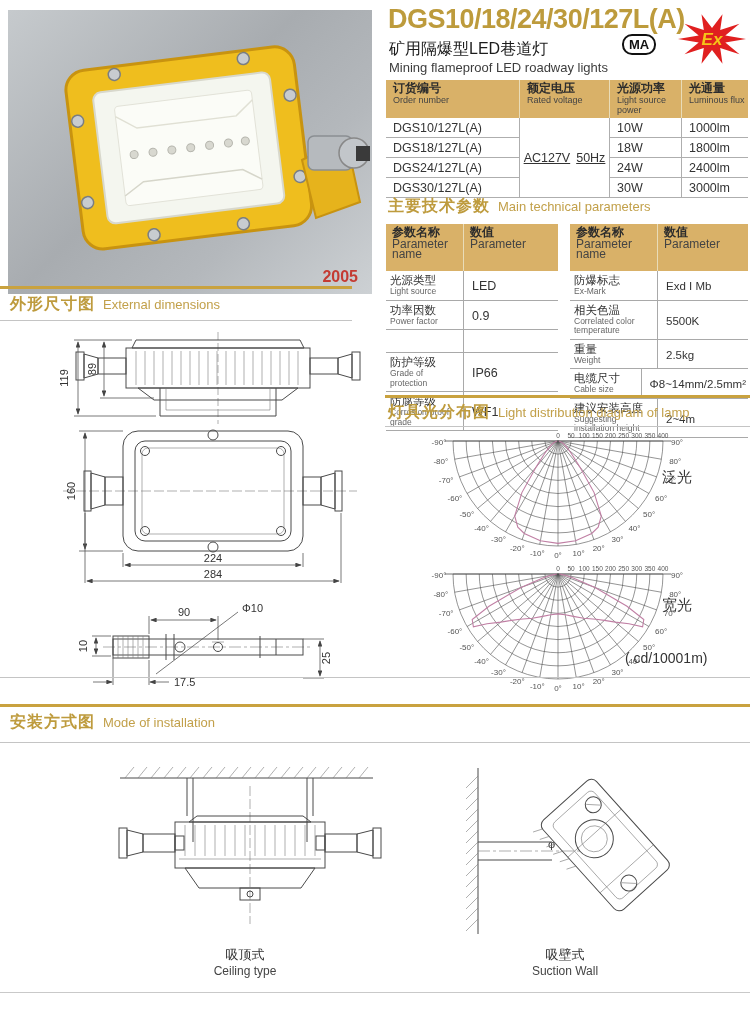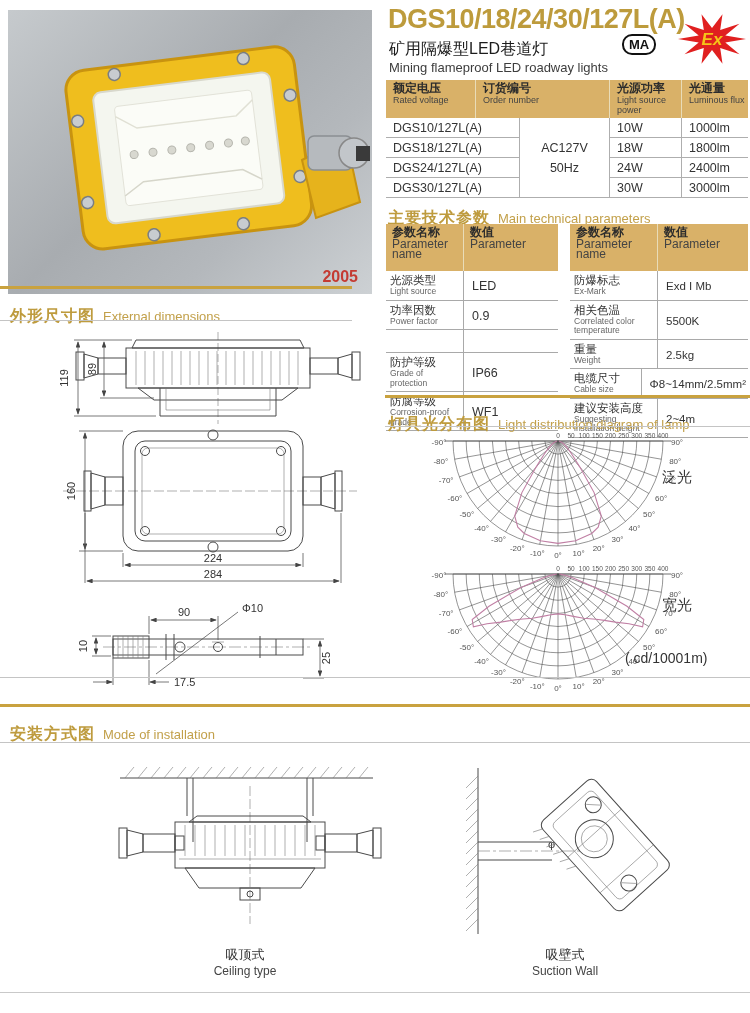--- a/index.html
+++ b/index.html
@@ -8,21 +8,21 @@
 
   
   .photo{position:absolute;left:8px;top:10px;width:364px;height:284px;
     background:linear-gradient(135deg,#c6cacd 0%,#a8acb0 45%,#b4b8bc 70%,#cdd1d4 100%);}
   .photo svg{position:absolute;left:0;top:0;}
   .photo-year{position:absolute;right:14px;bottom:8px;color:#c43b33;font-size:16px;font-weight:bold;}
 
   
   .gold-rule{position:absolute;height:3px;background:#c9a23f;}
   .thin-rule{position:absolute;height:1px;background:#c4c4c4;}
-  .sec-head{position:absolute;white-space:nowrap;margin-top:12px;}
+  .sec-head{position:absolute;white-space:nowrap;}
   .sec-head .cn{color:#be9b3d;font-size:16px;font-weight:bold;letter-spacing:1px;}
   .sec-head .en{color:#c2a04a;font-size:13px;margin-left:8px;}
 
   
   .title{position:absolute;left:388px;top:4px;font-size:27px;font-weight:bold;color:#bd9b3c;letter-spacing:-0.5px;}
   .sub-cn{position:absolute;left:389px;top:39px;font-size:16px;color:#1c1c1c;}
   .sub-en{position:absolute;left:389px;top:60px;font-size:13px;color:#3d3d3d;}
   .ma-logo{position:absolute;left:622px;top:34px;border:2px solid #111;border-radius:10px;
     font-size:13px;font-weight:bold;color:#111;padding:1px 5px;line-height:15px;}
   .ex-star{position:absolute;left:676px;top:12px;}
@@ -33,21 +33,21 @@
   .ot-h{padding:2px 0 3px 7px;box-sizing:border-box;border-right:1px solid #e9dcb8;}
   .ot-h:last-child{border-right:none;}
   .ot-h .h-cn{font-size:12px;font-weight:bold;color:#2c2c2c;line-height:13px;}
   .ot-h .h-en{font-size:9px;color:#444;line-height:10px;}
   .ot-body{display:flex;}
   .w-model{width:134px;} .w-volt{width:90px;} .w-power{width:72px;} .w-flux{width:66px;}
   .ot-col{display:flex;flex-direction:column;}
   .ot-cell{height:20px;line-height:20px;border-bottom:1px solid #aeaeae;border-right:1px solid #aeaeae;
     padding-left:7px;box-sizing:border-box;color:#333;}
   .ot-voltage{border-bottom:1px solid #aeaeae;border-right:1px solid #aeaeae;box-sizing:border-box;
-    display:flex;flex-direction:column;justify-content:center;align-items:center;gap:6px;color:#333;}
+    display:flex;flex-direction:row;justify-content:center;align-items:center;gap:6px;color:#333;text-decoration:underline;}
   .c-flux .ot-cell{border-right:none;}
 
   
   .ptable{position:absolute;box-sizing:border-box;}
   .pt-header{display:flex;background:#d9b168;}
   .pt-hcell{padding:2px 0 12px 6px;box-sizing:border-box;border-right:1px solid #e9dcb8;}
   .pt-hcell:last-child{border-right:none;}
   .pt-hcell .h-cn{font-size:12px;font-weight:bold;color:#2c2c2c;line-height:13px;}
   .pt-hcell .h-en{font-size:12px;color:#444;line-height:10px;}
   .pt-row{display:flex;border-bottom:1px solid #a9a9a9;}
@@ -122,27 +122,27 @@
   <div class="sub-cn">矿用隔爆型LED巷道灯</div>
   <div class="sub-en">Mining flameproof LED roadway lights</div>
   <div class="ma-logo">MA</div>
   <svg class="ex-star" width="72" height="54" viewBox="0 0 72 54">
     <polygon points="70,27 49.3,23.6 63.5,11.7 44.2,18.1 46.5,2.3 36,16 25.5,2.3 27.8,18.1 8.5,11.7 22.7,23.6 2,27 22.7,30.4 8.5,42.3 27.8,35.9 25.5,51.7 36,38 46.5,51.7 44.2,35.9 63.5,42.3 49.3,30.4" fill="#e02020"></polygon>
     <text x="36" y="33" text-anchor="middle" font-size="17" font-style="italic" font-weight="bold" fill="#f5c518">Ex</text>
   </svg>
 
   <div class="order-table">
     <div class="ot-header">
+      <div class="ot-h w-model">
+          <div class="h-cn">订货编号</div>
+          <div class="h-en">Order number</div>
+        </div>
       <div class="ot-h w-volt">
           <div class="h-cn">额定电压</div>
           <div class="h-en">Rated voltage</div>
-        </div>
-      <div class="ot-h w-model">
-          <div class="h-cn">订货编号</div>
-          <div class="h-en">Order number</div>
         </div>
       <div class="ot-h w-power">
           <div class="h-cn">光源功率</div>
           <div class="h-en">Light source power</div>
         </div>
       <div class="ot-h w-flux">
           <div class="h-cn">光通量</div>
           <div class="h-en">Luminous flux</div>
         </div>
     </div>

